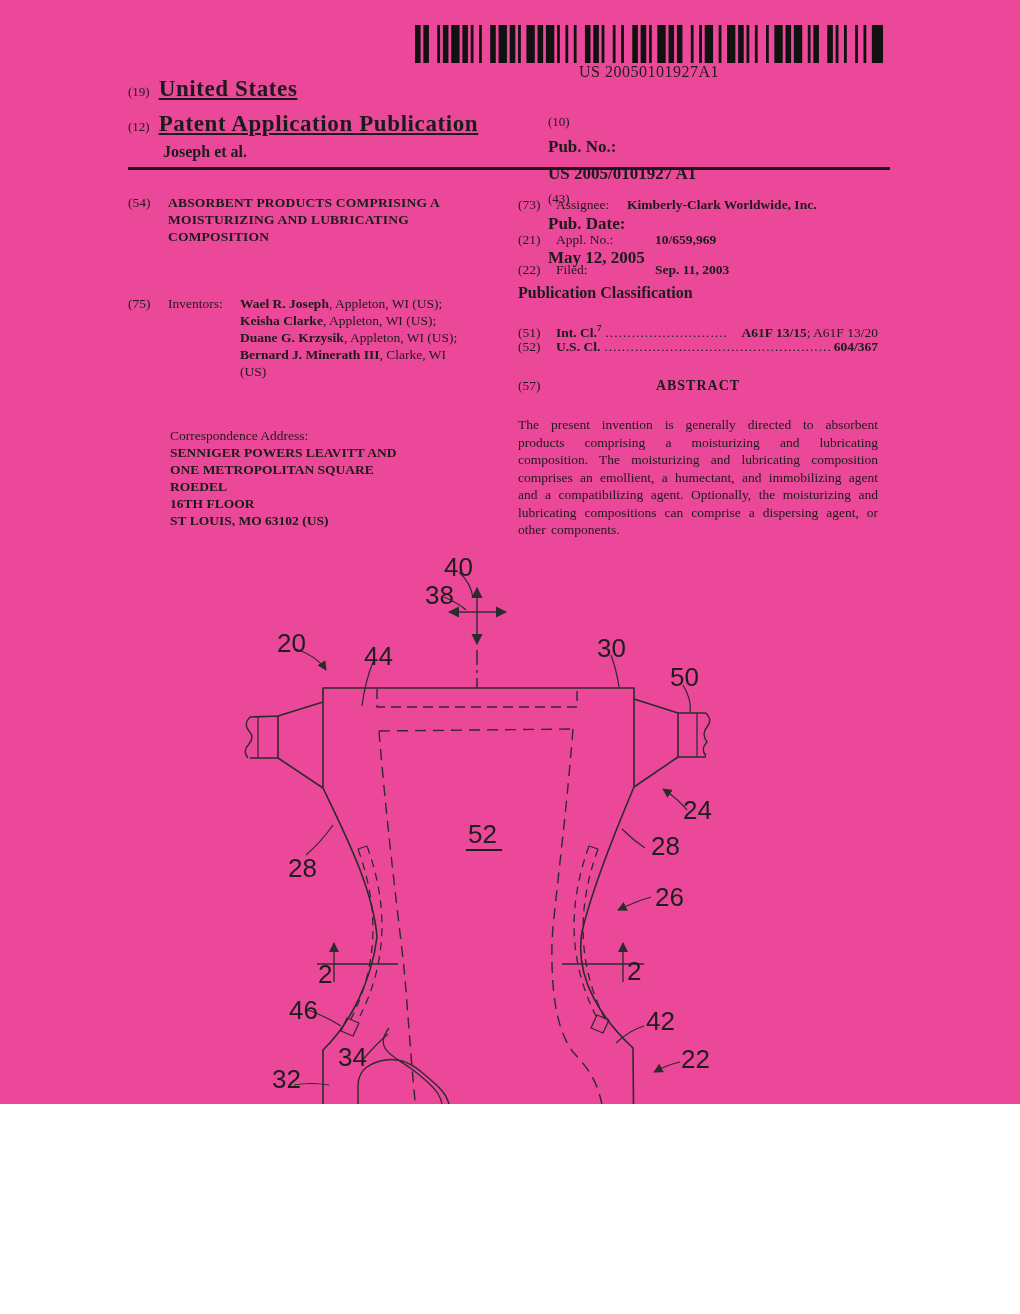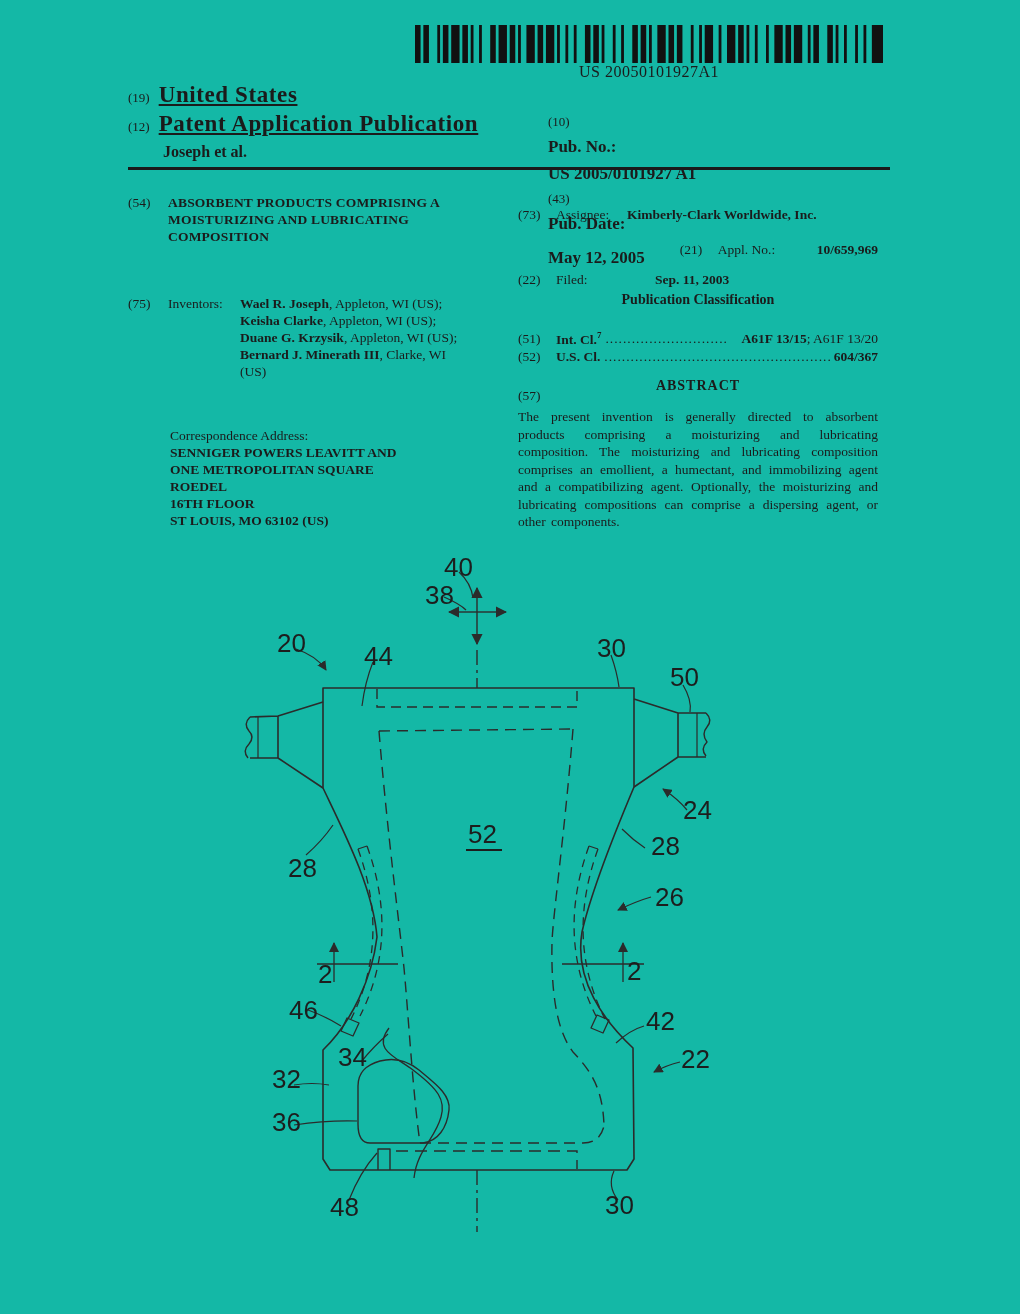--- a/index.html
+++ b/index.html
@@ -1,30 +1,30 @@
 <!DOCTYPE html>
 <html><head>
 <meta charset="utf-8">
 <style>
   * { margin:0; padding:0; box-sizing:border-box; }
   html,body { background:#ffffff; }
   .page {
-    position:relative; width:1020px; height:1314px; background:#14b8a6;
+    position:relative; width:1020px; height:1104px; background:#ec4899;
     font-family:"Liberation Serif", serif; color:#1b1b1b; overflow:hidden;
   }
   .abs { position:absolute; }
 
   
   .barcode-wrap { left:415px; top:25px; width:468px; height:38px; }
   .barcode-text { left:415px; top:63px; width:468px; text-align:center;
                   font-size:16px; letter-spacing:0.5px; }
   .intro-line { display:flex; align-items:baseline; gap:9px; }
   .code-sm { font-size:13px; }
   .country-name, .kind-name { font-size:23px; font-weight:bold; letter-spacing:0.6px;text-decoration:underline; }
-  .line19 { left:128px; top:82px; }
+  .line19 { left:128px; top:76px; }
   .line12 { left:128px; top:111px; }
   .byline { left:163px; top:143px; font-size:16px; font-weight:bold; }
   .hdr-right { left:548px; top:114px; width:330px; }
   .hdr-row { display:flex; align-items:baseline; gap:7px; margin-bottom:7px;flex-direction:column; }
   .hdr-label { font-size:17px; font-weight:bold; }
   .hdr-value { font-size:17px; font-weight:bold; }
   .hdr-spacer { flex:1; }
   .rule { left:128px; top:167px; width:762px; height:3px; background:#1a1a1a; }
 
   
@@ -33,39 +33,39 @@
   .c54 { left:128px; top:194px; width:380px; display:flex; }
   .c54 .title-lines { font-weight:bold; width:330px; letter-spacing:0.2px; }
   .c75 { left:128px; top:295px; width:380px; display:flex; }
   .c75 .inv-label { width:72px; flex:0 0 72px; }
   .inventors-list { width:260px; }
   .corr { left:170px; top:427px; width:330px; }
   .corr .corr-lines { font-weight:bold; }
 
   .rcol { left:518px; top:196px; width:360px; }
   .rrow { position:absolute; left:0; width:360px; display:flex; align-items:baseline; }
-  .r-code { width:38px; flex:0 0 38px;margin-top:10px; }
+  .r-code { width:38px; flex:0 0 38px; }
   .r-label-a { width:71px; flex:0 0 71px; }
   .r-label-b { width:99px; flex:0 0 99px; }
   .bold { font-weight:bold; }
   .row73 { top:0; }
-  .row21 { top:35px;justify-content:flex-end; }
+  .row21 { top:35px; }
   .row22 { top:65px; }
-  .class-head { position:absolute; top:95px; left:0; width:360px; text-align:center;
-                font-weight:bold; font-size:14px; }
+  .class-head { position:absolute; top:88px; left:0; width:360px; text-align:left;
+                font-weight:bold; font-size:16px; }
   .row51 { top:124px; }
   .row52 { top:142px; }
   .dots { flex:1 1 auto; overflow:hidden; white-space:nowrap; margin:0 4px; letter-spacing:1px; }
   .clabel { font-weight:bold; white-space:nowrap; }
   .cval { white-space:nowrap; }
   sup { font-size:9px; vertical-align:super; }
   .row57 { position:absolute; top:181px; left:0; width:360px; }
   .row57 .r-code { position:absolute; left:0; top:0; }
   .abstract-head { text-align:center; font-weight:bold; font-size:14px; letter-spacing:1px; }
-  .abstract { position:absolute; top:212px; left:0; width:360px; text-align:justify;
+  .abstract { position:absolute; top:220px; left:0; width:360px; text-align:justify;
               font-size:13.5px; line-height:17.5px; word-spacing:2px; }
 
   
   .fig-svg { position:absolute; left:0; top:0; width:1020px; height:1314px; }
   .fig-svg path, .fig-svg line { vector-effect:non-scaling-stroke; }
   #fig-labels text { font-family:"Liberation Sans", sans-serif; font-size:26px; fill:#1d1d1d; }
 </style>
 </head>
 <body>
 

